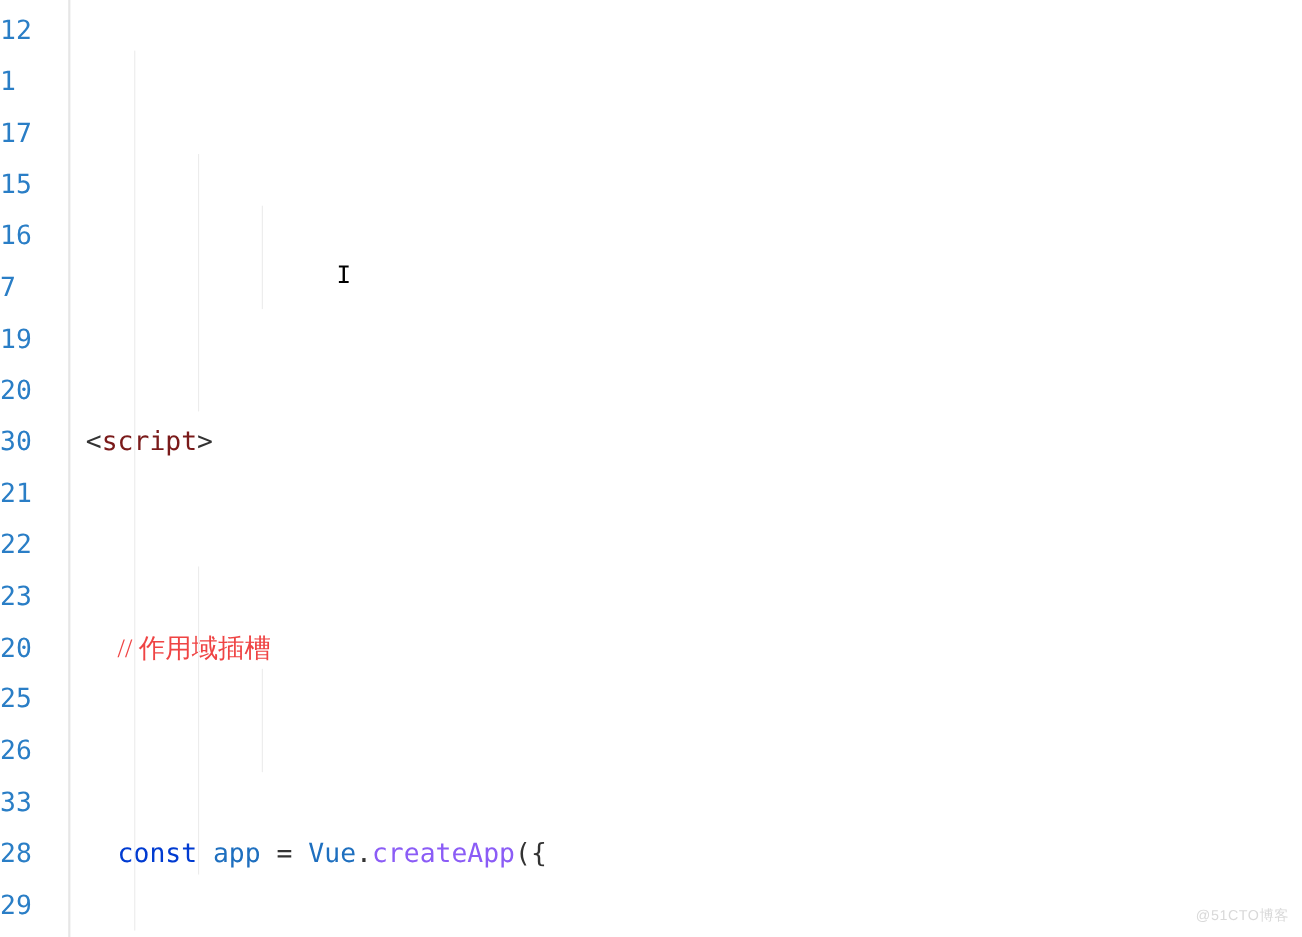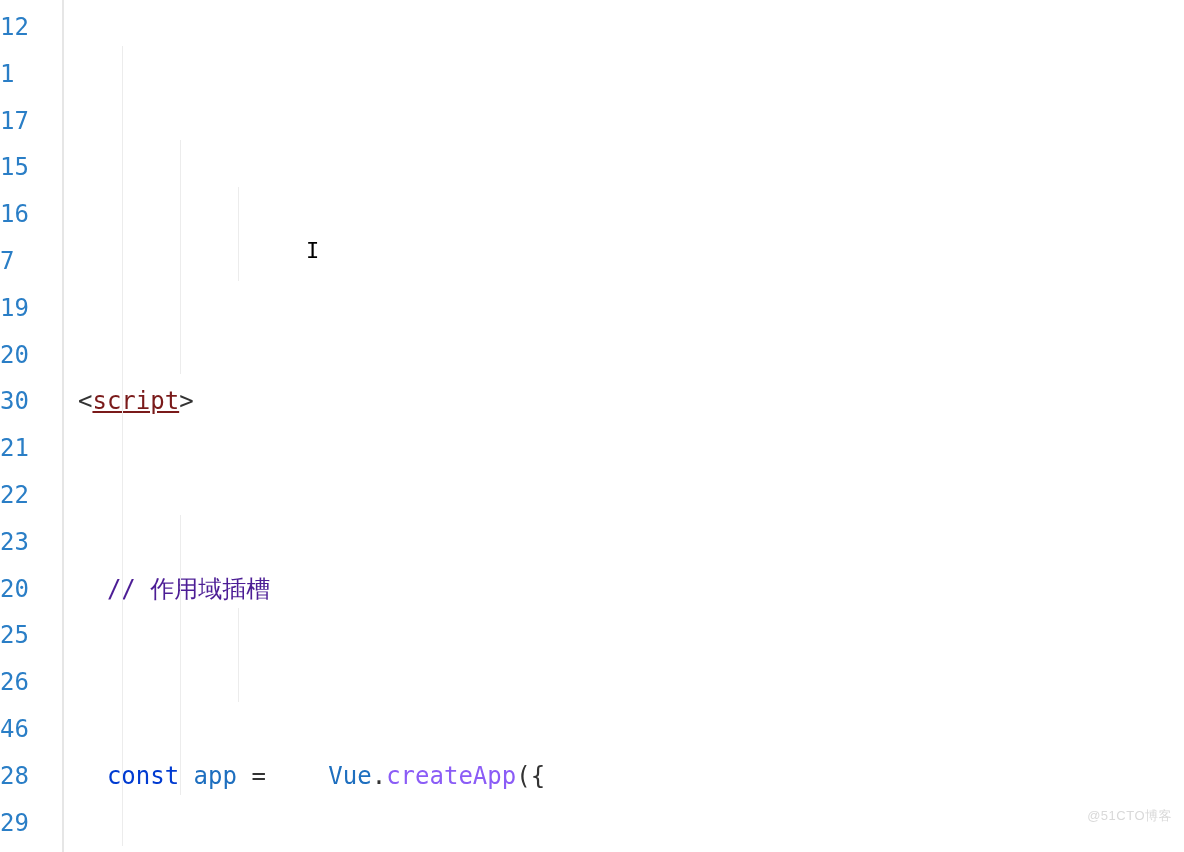--- a/index.html
+++ b/index.html
@@ -48,38 +48,38 @@
     bottom: 0;
     width: 1px;
     background: #ececec;
   }
   .g1 { left: 44px;  top: 46px;  height: 800px; }
   .g2 { left: 102px; top: 140px; height: 234px; }
   .g3 { left: 102px; top: 515px; height: 280px; }
   .g4 { left: 160px; top: 187px; height: 94px; }
   .g5 { left: 160px; top: 608px; height: 94px; }
 
-  .tag   { color: #7a1a1a; text-decoration: underline; }
+  .tag   { color: #7a1a1a; }
   .punct { color: #333; }
-  .cmt   { color: #4c1d95; }
+  .cmt   { color: #ef4444; font-family: Liberation Serif, serif; }
   .kw    { color: #003bd1; }
   .var   { color: #1e6fbf; text-align: center; }
   .op    { color: #333; }
-  .cls   { color: #1e6fbf; margin-left: 48px; }
+  .cls   { color: #1e6fbf; }
   .fn    { color: #8b5cf6; }
   .ibeam {
     position: absolute;
     font-size: 22px;
     color: #000;
     pointer-events: none;
   }
   .watermark {
     position: absolute;
     right: 12px;
-    bottom: 24px;
+    bottom: 8px;
     font-size: 13px;
     color: #d9d9d9;
     font-family: sans-serif;
     letter-spacing: 0.5px;
   }
 </style>
 </head>
 <body>
 
 <div class="editor">
@@ -92,21 +92,21 @@
     <div>7</div>
     <div>19</div>
     <div>20</div>
     <div>30</div>
     <div>21</div>
     <div>22</div>
     <div>23</div>
     <div>20</div>
     <div>25</div>
     <div>26</div>
-    <div>46</div>
+    <div>33</div>
     <div>28</div>
     <div>29</div>
   </div>
   <div class="rule"></div>
   <div class="code">
     <div class="guide g1"></div>
     <div class="guide g2"></div>
     <div class="guide g3"></div>
     <div class="guide g4"></div>
     <div class="guide g5"></div>

